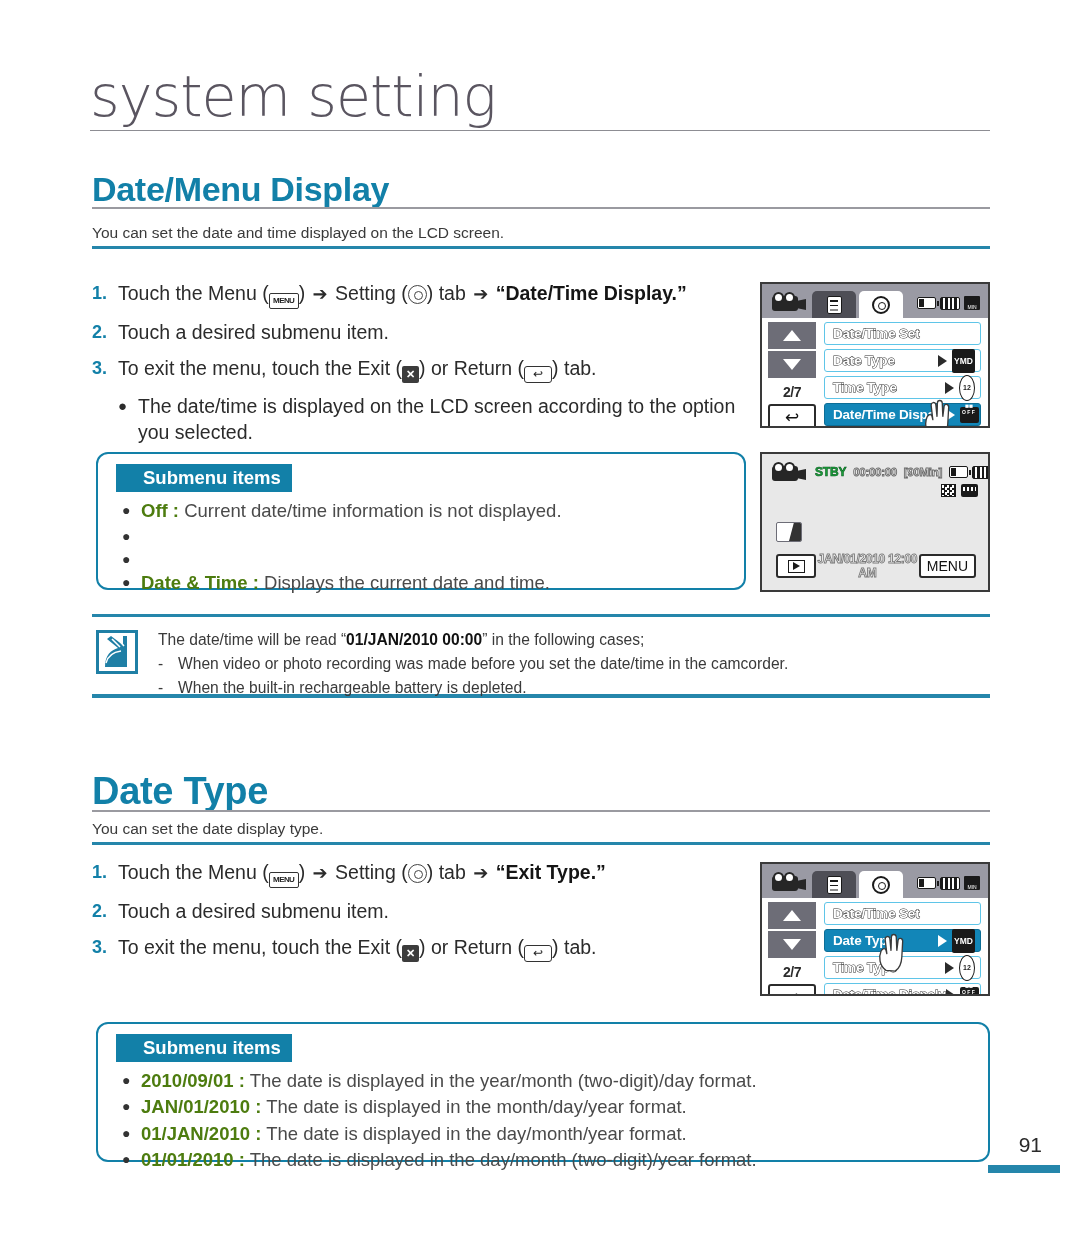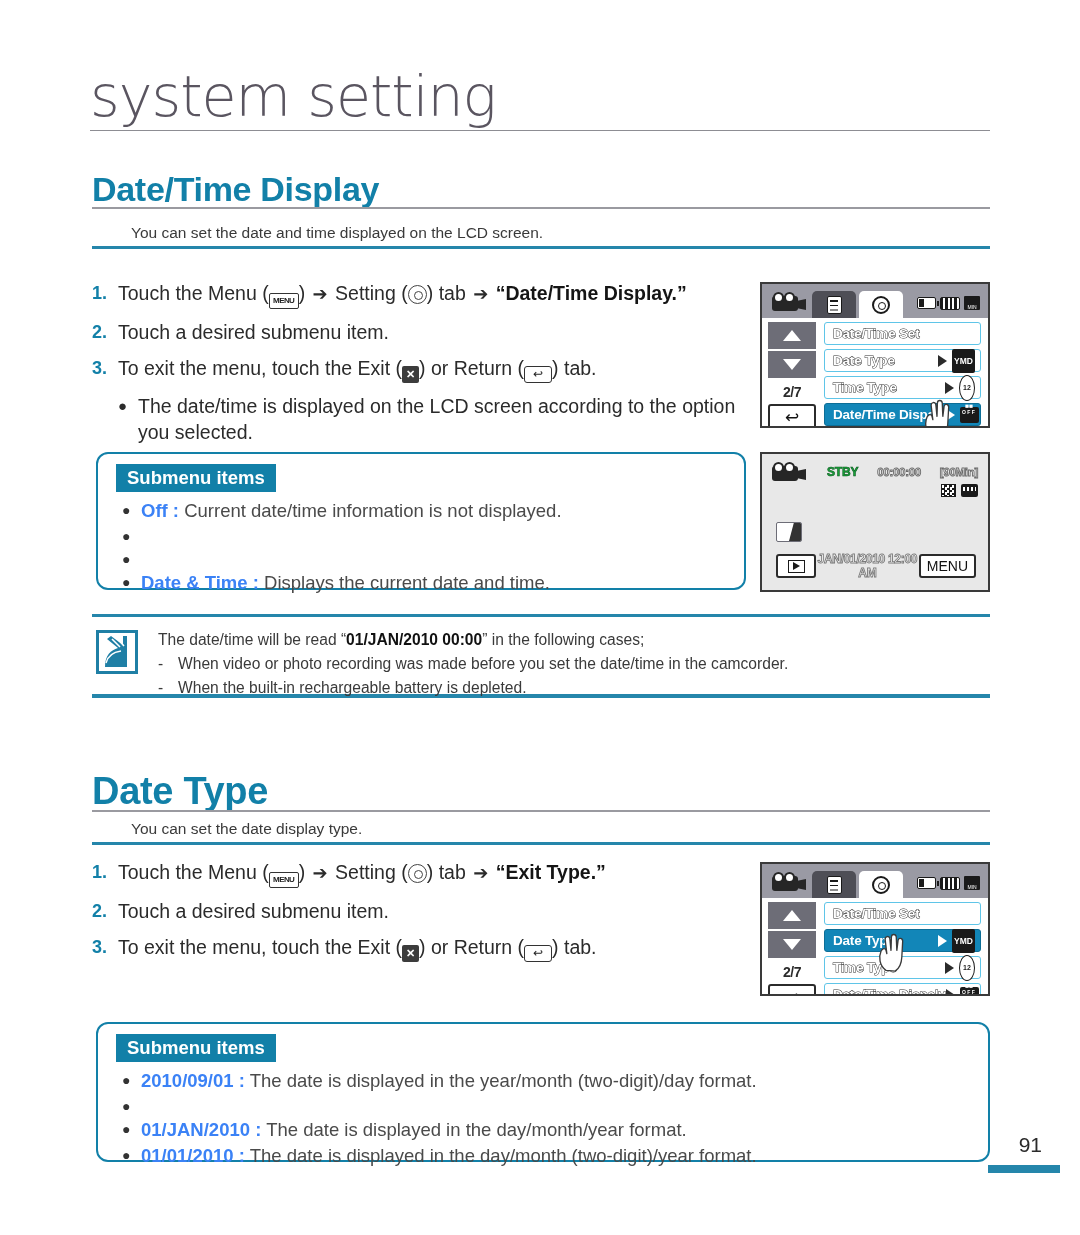--- a/index.html
+++ b/index.html
@@ -51,21 +51,20 @@
     left: 92px;
     width: 898px; height: 2px;
     background: #9a9aa0;
   }
   .sec-sub {
     position: absolute;
     left: 92px;
     font-size: 15.5px;
     color: #3a3a3a;
     white-space: nowrap;
-    margin-left: 39px;
   }
   .sec-sub-rule {
     position: absolute;
     left: 92px;
     width: 898px; height: 2.5px;
     background: #2586ab;
   }
 
   
   .steps { position: absolute; left: 92px; width: 660px; }
@@ -164,36 +163,36 @@
     border: 2px solid #1280a8;
     border-radius: 12px;
     background: #fff;
   }
   .sub-tag {
     position: absolute;
     background: #1280a8;
     color: #fff;
     font-size: 18.5px;
     font-weight: bold;
-    padding: 3px 11px 4px 11px;
+    padding: 3px 11px 4px 27px;
     line-height: 1.15;
     white-space: nowrap;
   }
   .sub-list {
     position: absolute;
     left: 24px;
   }
   .sub-li {
     display: flex;
     font-size: 18.5px;
     line-height: 1.42;
     color: #4a4a4a;
   }
   .sub-li .dot { flex: 0 0 19px; font-size: 14px; padding-top: 3px; color:#333; }
-  .sub-li b { color: #3b82f6; font-weight: bold; }
+  .sub-li b { color: #4d7c0f; font-weight: bold; }
 
   
   .note {
     position: absolute;
     left: 92px;
     width: 898px;
   }
   .note-top {
     position: absolute; left: 0; top: 0;
     width: 898px; height: 3px; background: #2586ab;
@@ -449,21 +448,21 @@
   .hand {
     position: absolute;
     width: 34px; height: 40px;
     pointer-events: none;
   }
 
   
   .lcd-rec { background: #e8e8e8; }
   .rec-top {
     position: absolute; left: 10px; top: 8px; right: 8px;
-    display: flex; align-items: center; gap: 19px;
+    display: flex; align-items: center; gap: 7px;
   }
   .stby {
     color: #19a13a; font-size: 12px; font-weight: bold;
     -webkit-text-stroke: 0.6px #0c5c21;
     letter-spacing: -0.2px;
   }
   .tcode, .minrem {
     font-size: 11.5px; font-weight: bold; color:#fff;
     -webkit-text-stroke: 0.9px #6a6a6a;
     letter-spacing: -0.3px;
@@ -535,21 +534,21 @@
     padding: 3px 6px;
     line-height: 1;
   }
 </style>
 </head>
 <body>
 
 <div class="page-title">system setting</div>
 <div class="title-rule"></div>
 
-<div class="sec-heading" style="top:172px">Date/Time Display</div>
+<div class="sec-heading" style="top:172px">Date/Menu Display</div>
 <div class="sec-rule" style="top:207px"></div>
 <div class="sec-sub" style="top:224px">You can set the date and time displayed on the LCD screen.</div>
 <div class="sec-sub-rule" style="top:246px"></div>
 
 <div class="steps" style="top:281px">
 
   <div class="step">
     <div class="step-num">1.</div>
     <div class="step-body">
       <span>Touch the Menu (</span><span class="ic ic-menu">MENU</span><span>) </span><span class="arrow-r">➔</span><span> Setting (</span><span class="ic ic-gear"></span><span>) tab </span><span class="arrow-r">➔</span>
@@ -647,20 +646,21 @@
 
 <div class="sub-box" style="left:96px; top:1022px; width:894px; height:140px;">
   <div class="sub-tag" style="left:18px; top:10px;">Submenu items</div>
   <div class="sub-list" style="top:44px;">
     <div class="sub-li">
         <span class="dot">●</span>
         <span><b>2010/09/01 :</b> <span>The date is displayed in the year/month (two-digit)/day format.</span></span>
       </div>
     <div class="sub-li">
         <span class="dot">●</span>
+        <span><b>JAN/01/2010 :</b> <span>The date is displayed in the month/day/year format.</span></span>
       </div>
     <div class="sub-li">
         <span class="dot">●</span>
         <span><b>01/JAN/2010 :</b> <span>The date is displayed in the day/month/year format.</span></span>
       </div>
     <div class="sub-li">
         <span class="dot">●</span>
         <span><b>01/01/2010 :</b> <span>The date is displayed in the day/month (two-digit)/year format.</span></span>
       </div>
   </div>

